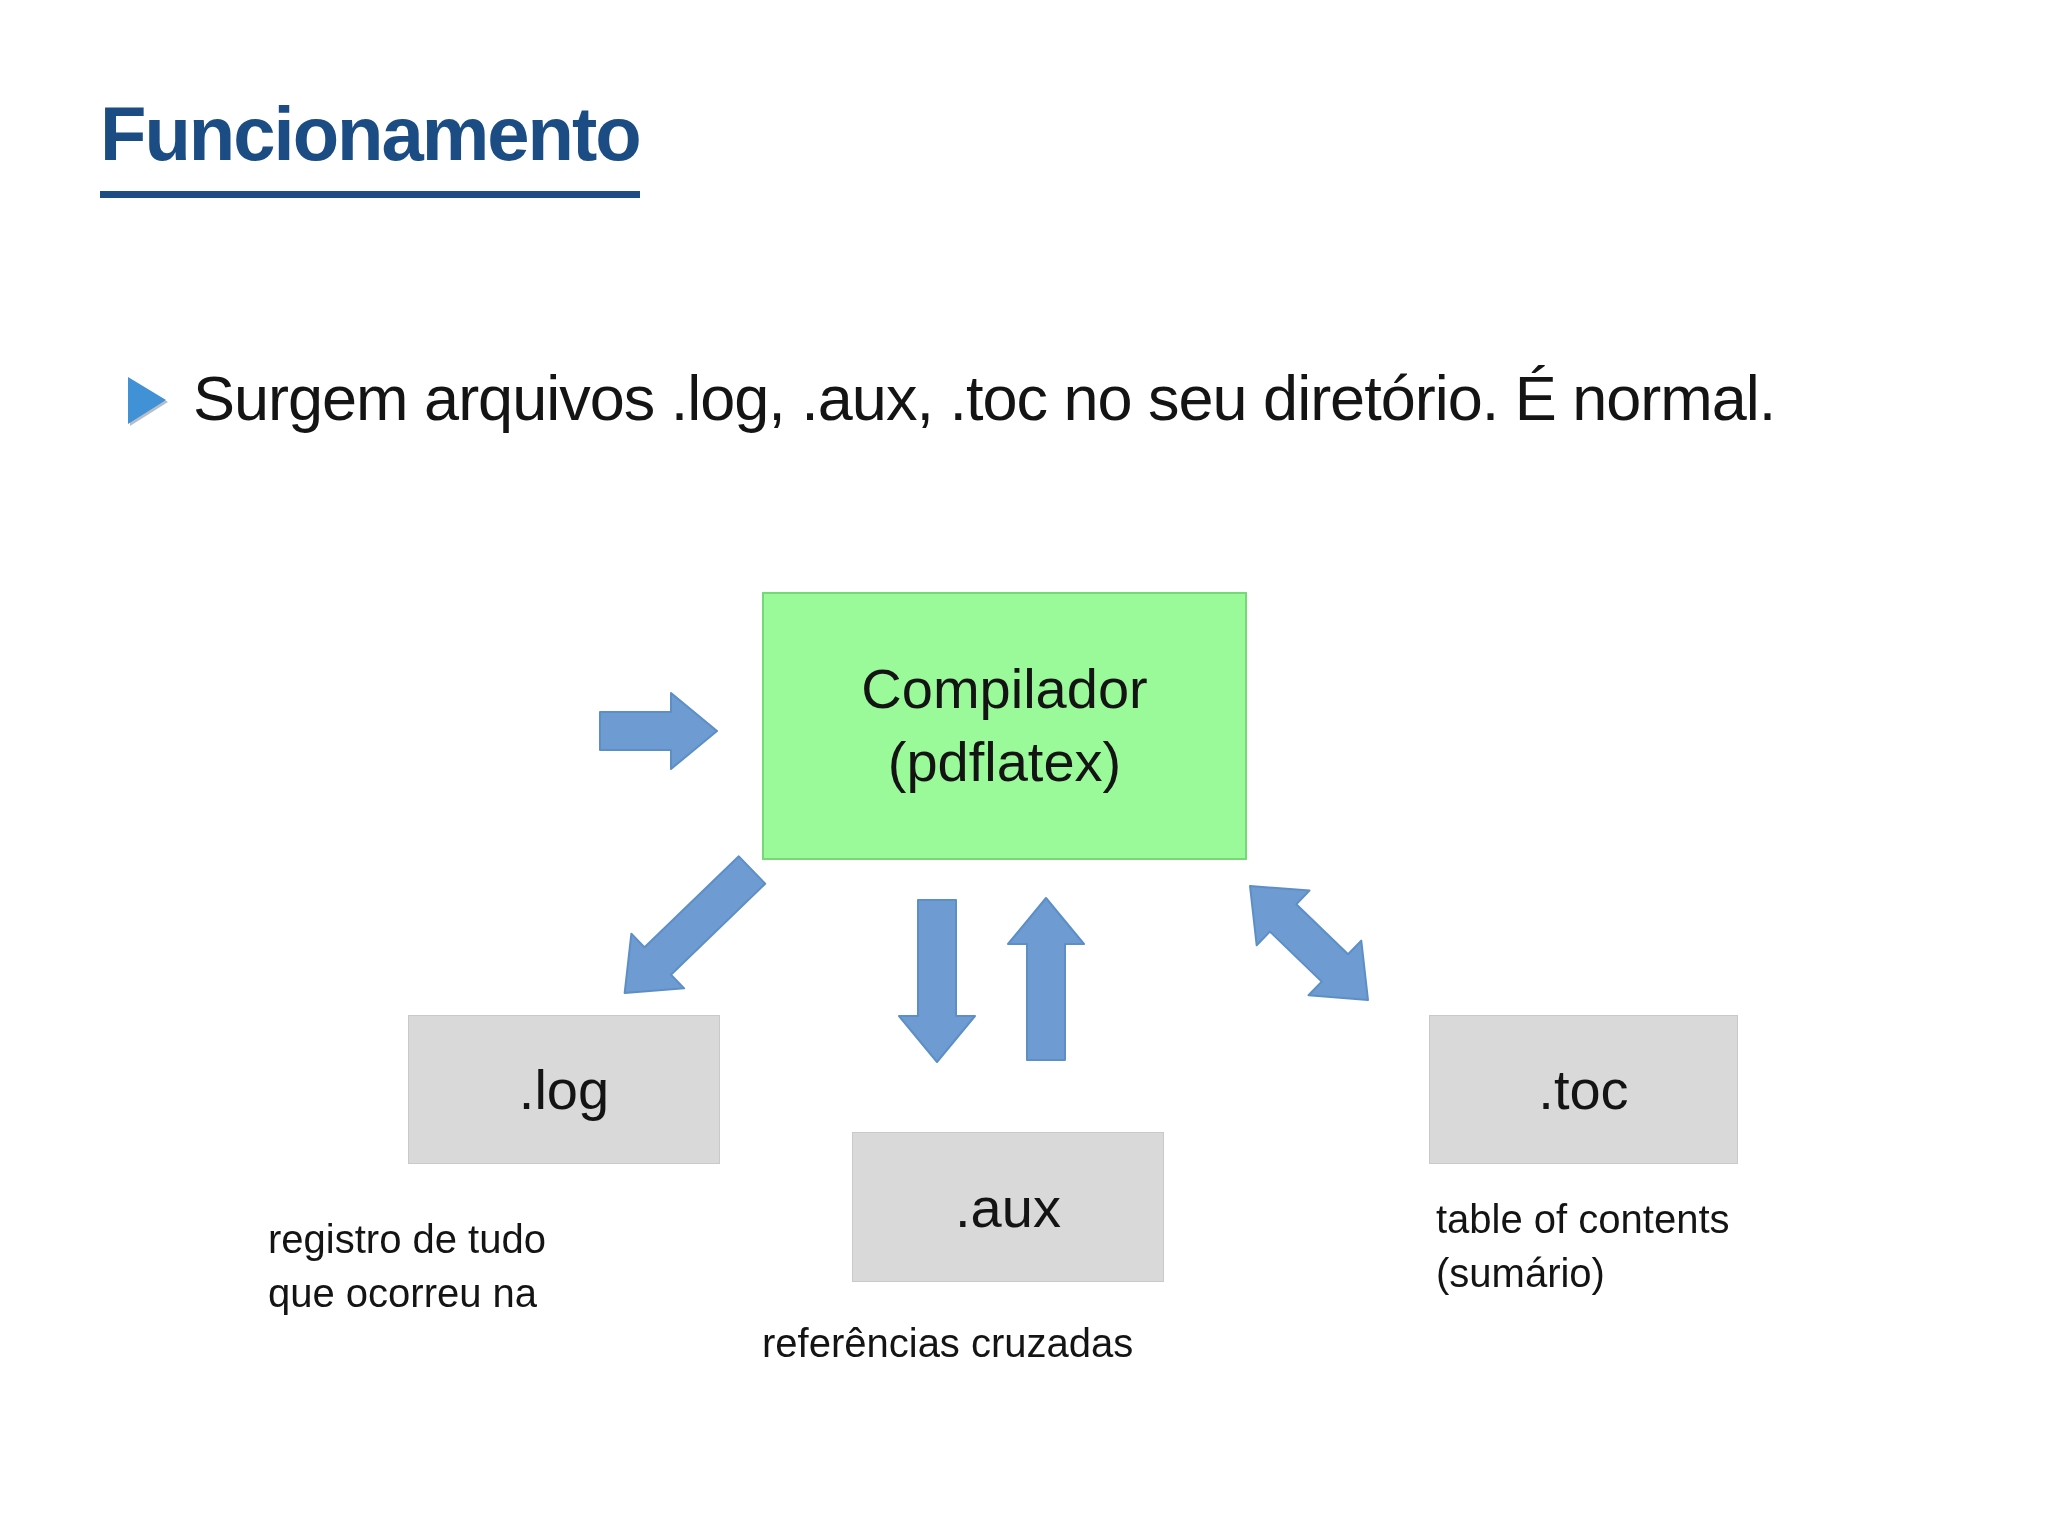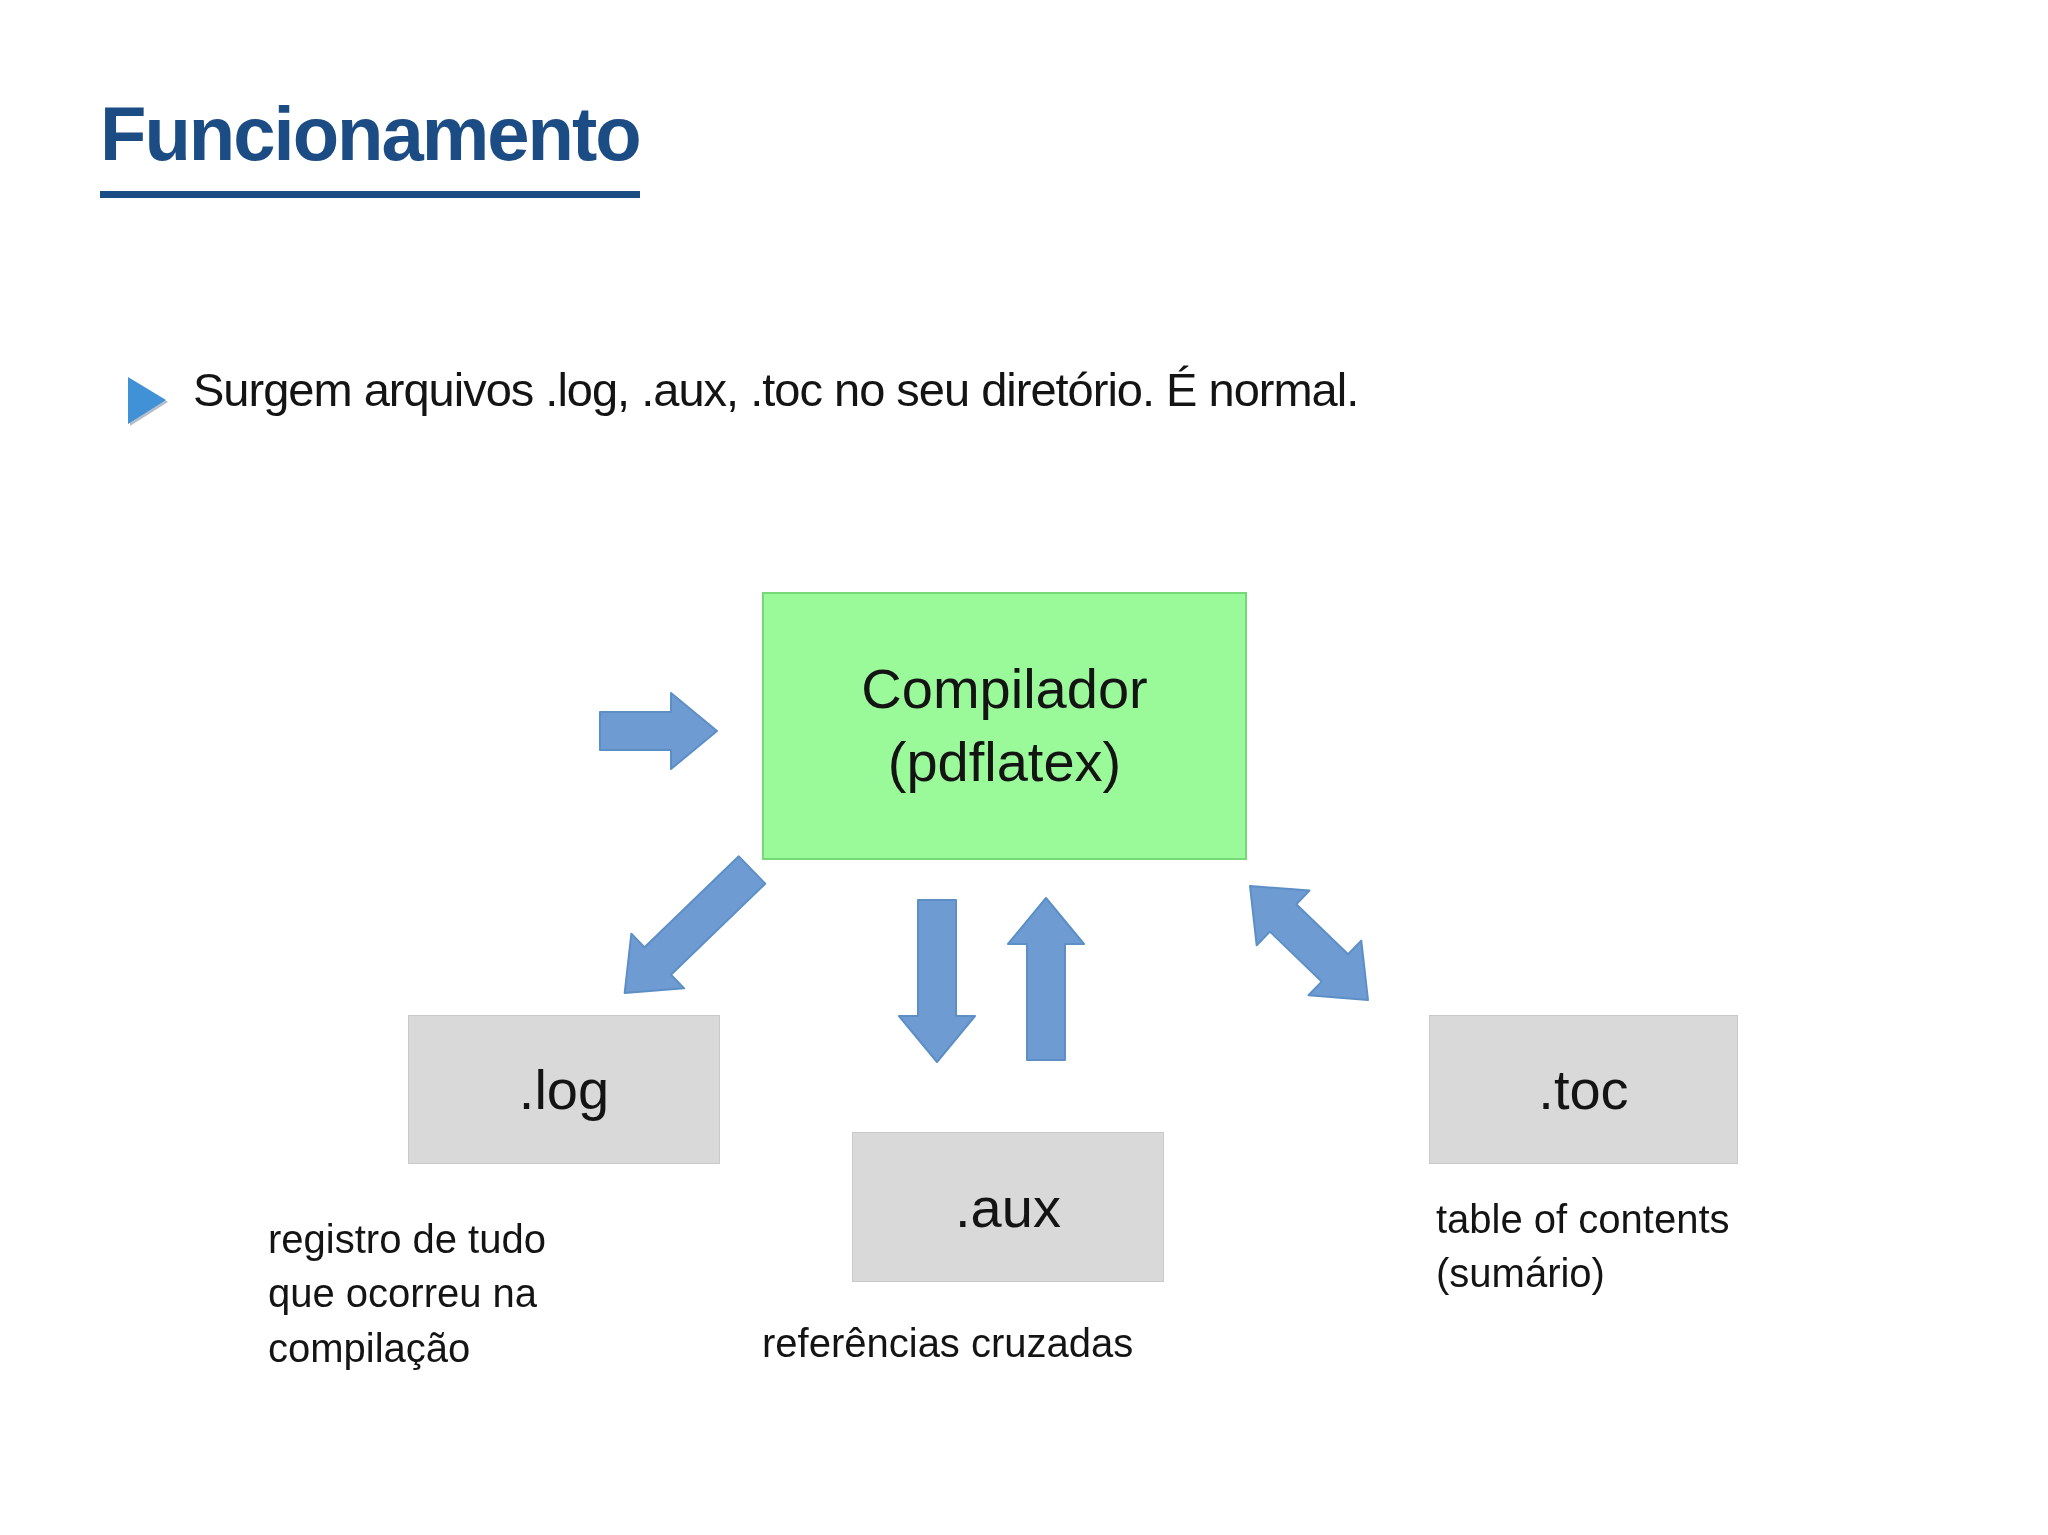--- a/index.html
+++ b/index.html
@@ -38,21 +38,21 @@
   .bullet-tri{
     position:absolute;left:0;top:25px;
     width:0;height:0;
     border-top:23px solid transparent;
     border-bottom:24px solid transparent;
     border-left:38px solid var(--bullet-blue);
     filter:drop-shadow(2px 2px 0 rgba(90,110,140,.45));
   }
   .bullet-text{
     position:absolute;left:65px;top:10px;
-    font-size:47px;letter-spacing:-1px;
+    font-size:63px;letter-spacing:-1px;
     white-space:nowrap;
     color:var(--text-black);
   }
   .arrows{position:absolute;left:0;top:0;pointer-events:none;}
   .arrow{fill:var(--arrow-blue);stroke:var(--arrow-edge);stroke-width:2;stroke-linejoin:round;}
   .node{
     position:absolute;
     display:flex;align-items:center;justify-content:center;
     text-align:center;
     font-size:56px;
@@ -112,21 +112,20 @@
     <span>.aux</span>
   </div>
 
   <div class="node node-gray node-toc">
     <span>.toc</span>
   </div>
 
   <div class="caption caption-log">
     <div>registro de tudo</div>
     <div>que ocorreu na</div>
-    <div>compilação</div>
   </div>
 
   <div class="caption caption-aux">
     <div>referências cruzadas</div>
   </div>
 
   <div class="caption caption-toc">
     <div>table of contents</div>
     <div>(sumário)</div>
   </div>

